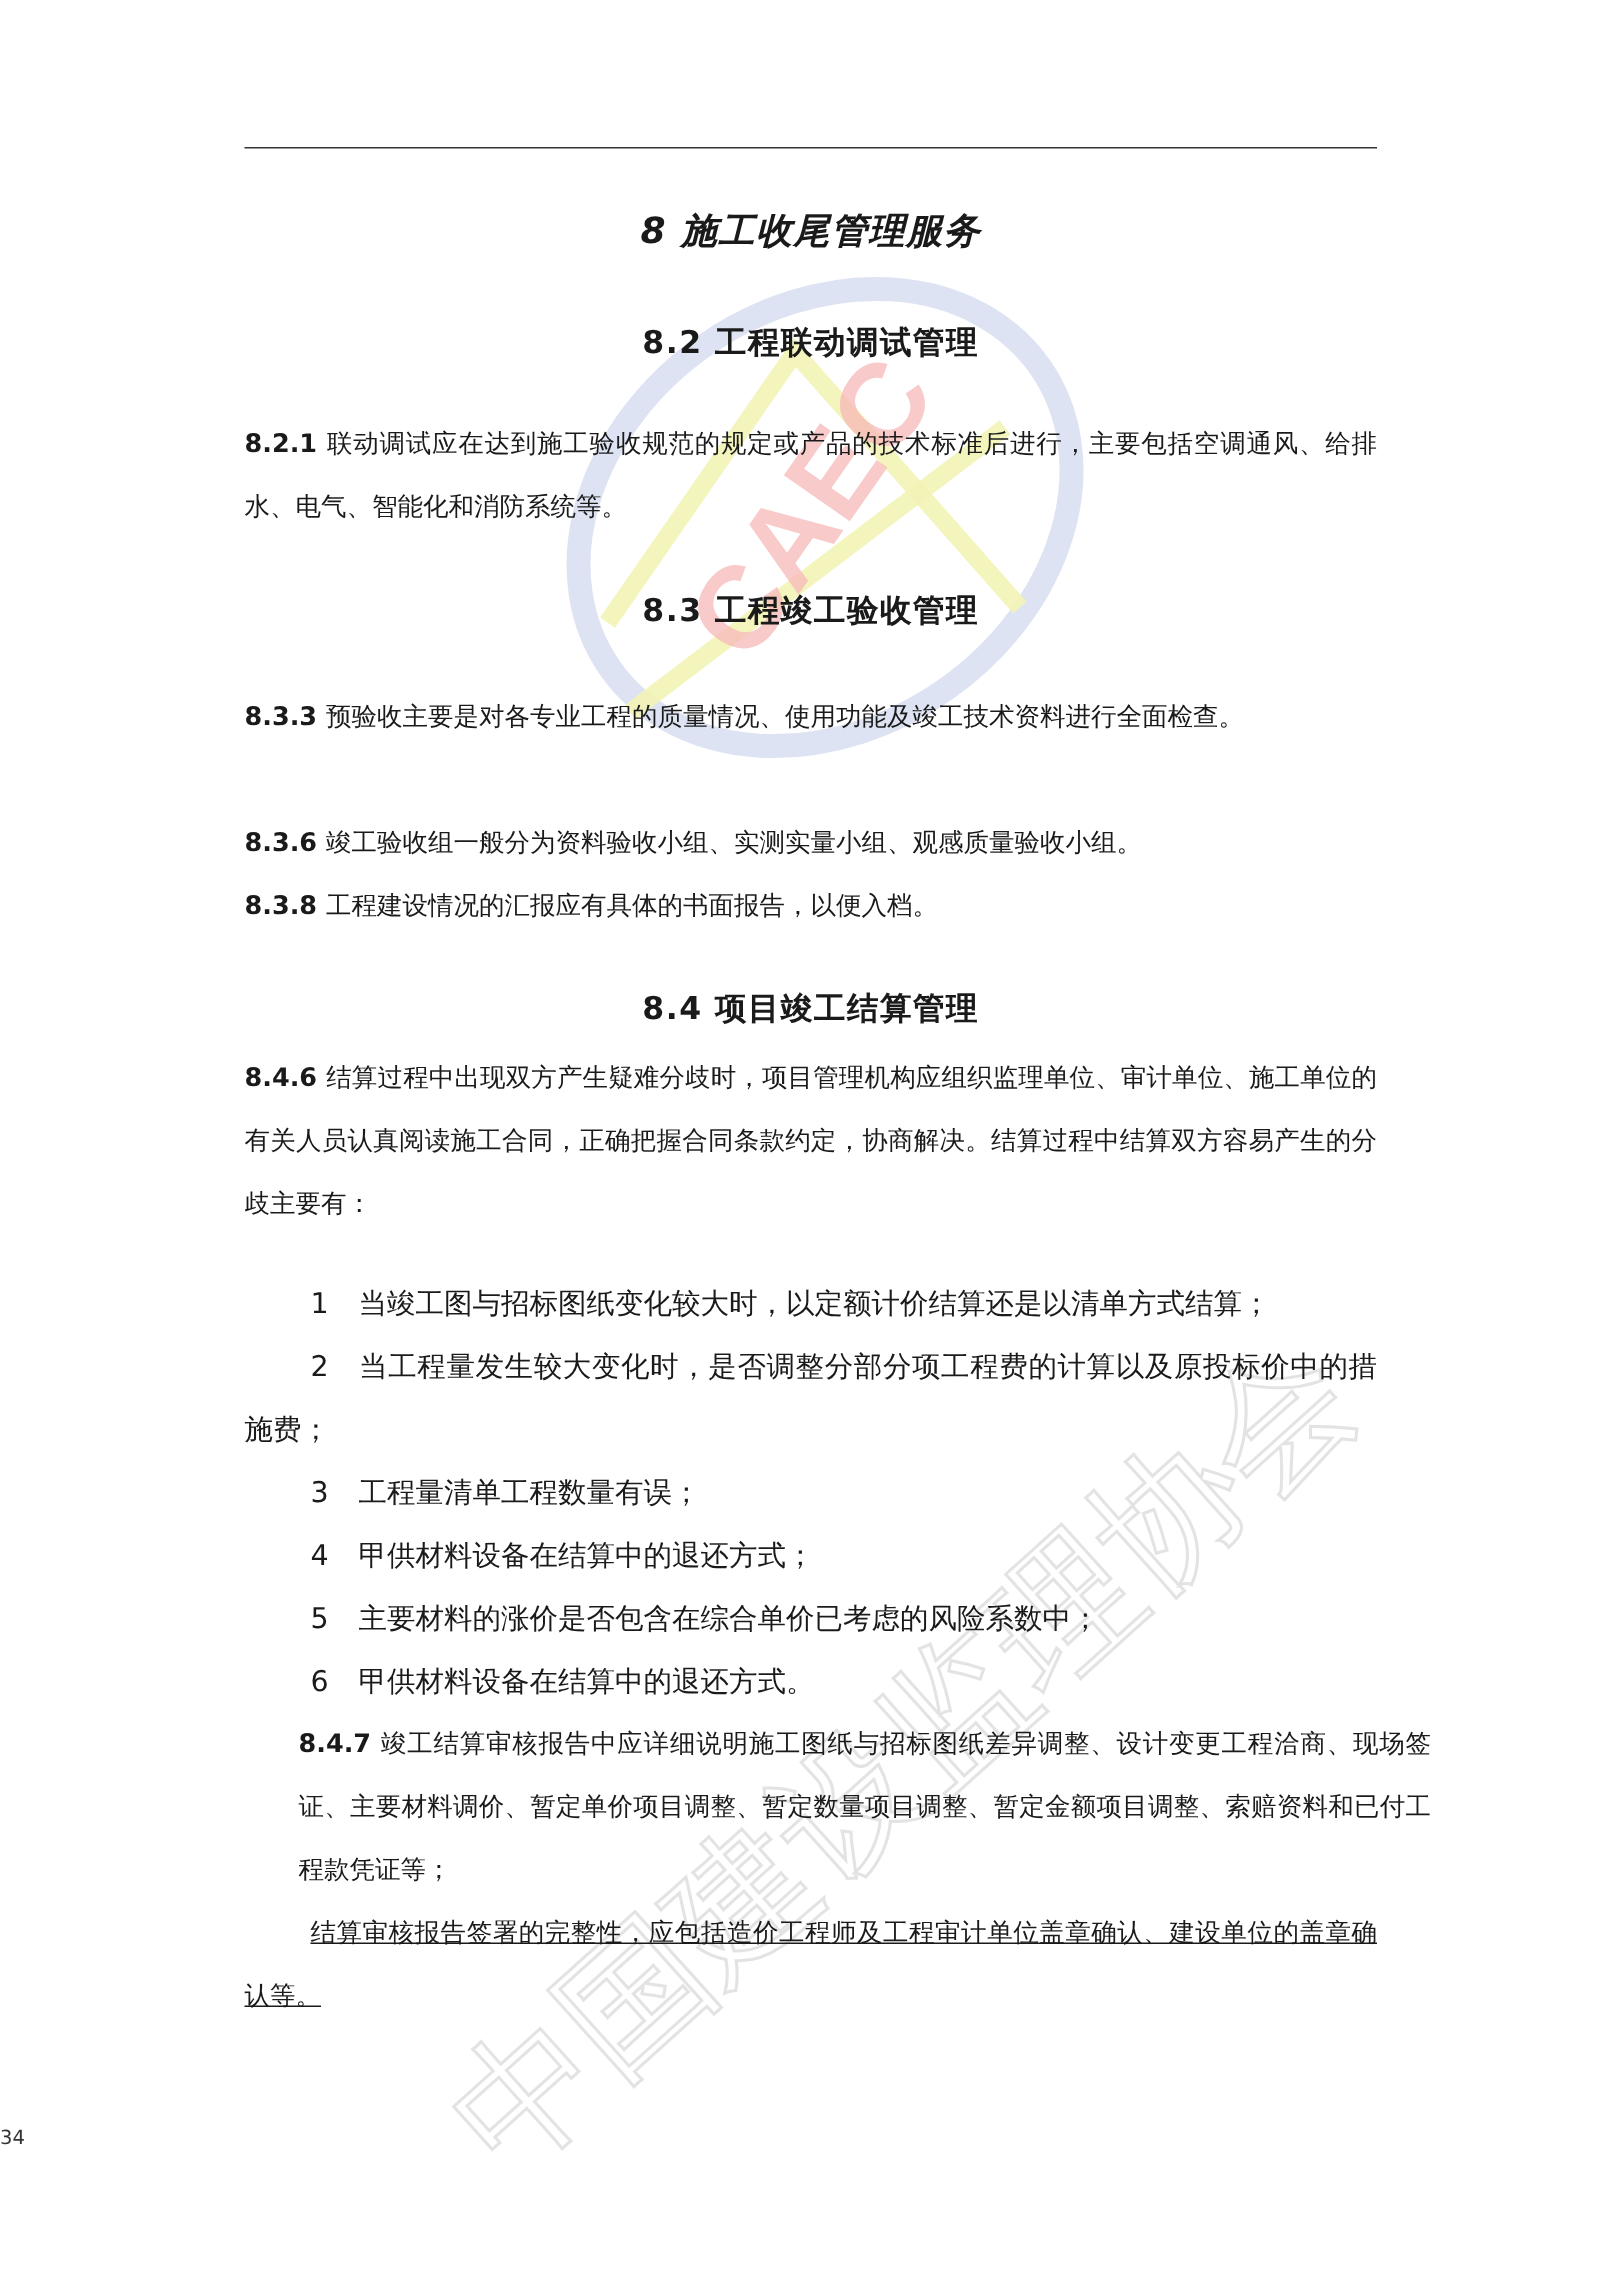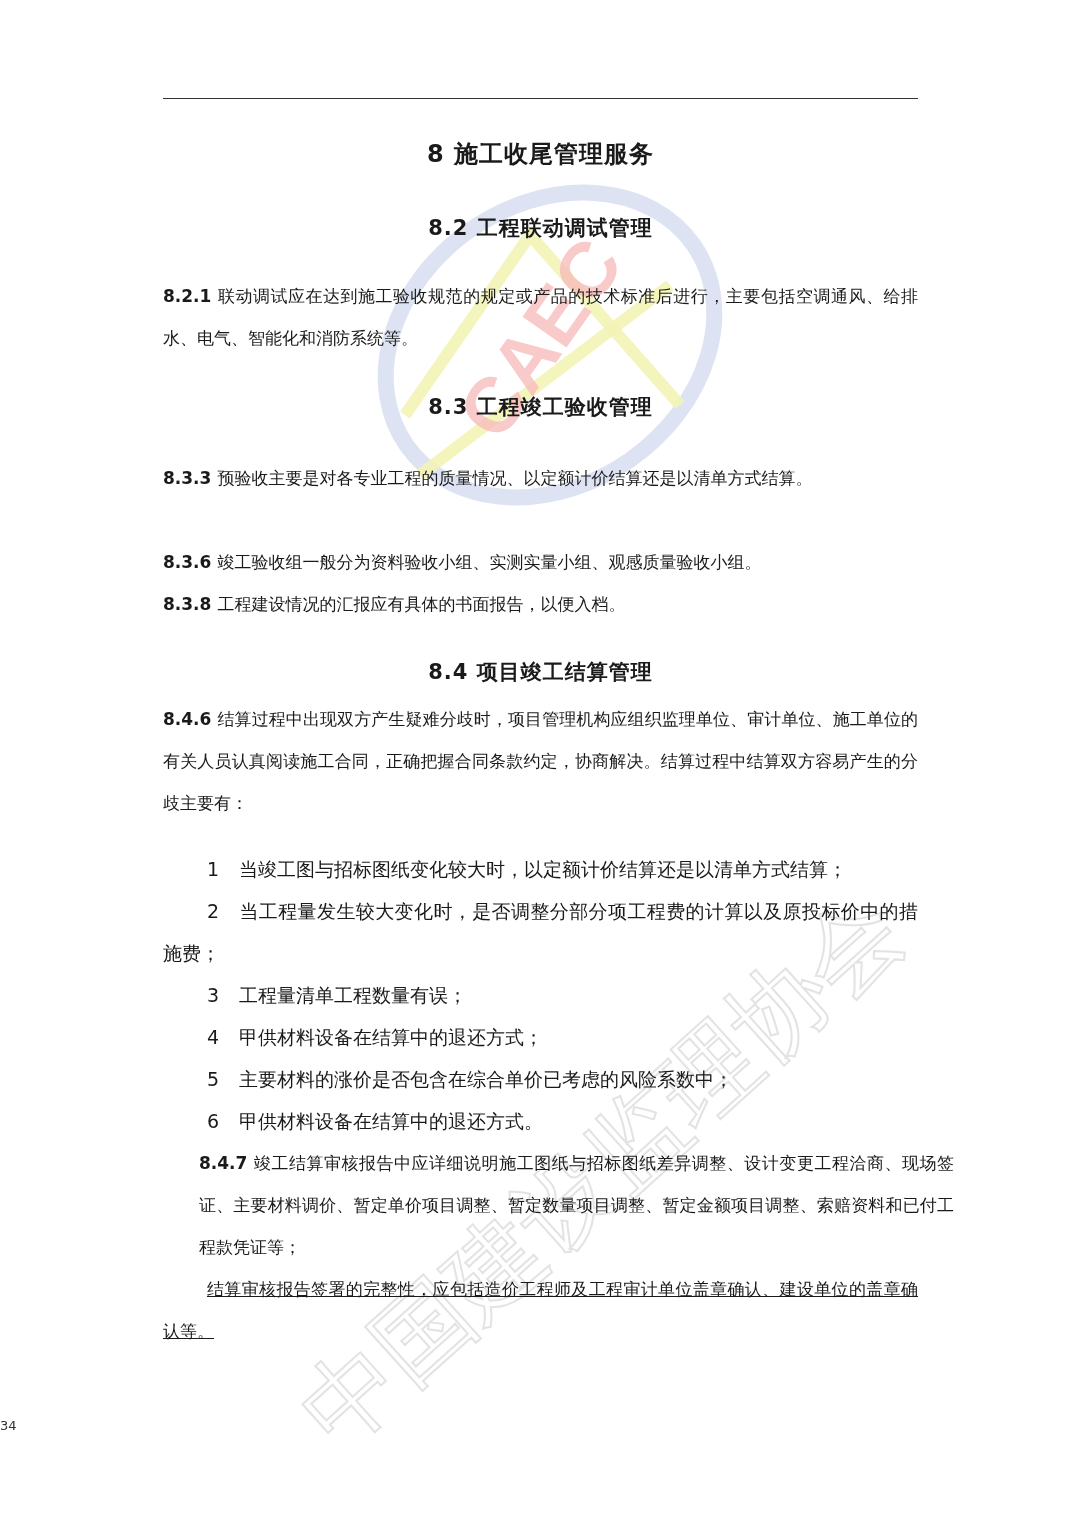--- a/index.html
+++ b/index.html
@@ -55,32 +55,32 @@
     <line x1="70" y1="300" x2="320" y2="110" stroke="#f3f3b6" stroke-width="12" opacity="0.9"></line>
     <text x="200" y="185" text-anchor="middle" font-family="Liberation Sans, sans-serif" font-weight="bold" font-size="78" fill="#f7b9b9" opacity="0.75" transform="rotate(-55 200 170)">CAEC</text>
   </svg>
 
   <svg class="watermark-text" viewBox="0 0 620 560">
     <text x="310" y="300" text-anchor="middle" font-family="DejaVu Sans, sans-serif" font-size="96" fill="none" stroke="#e3e3e3" stroke-width="2" transform="rotate(-42 310 280)">中国建设监理协会</text>
   </svg>
 
   <div class="content">
 
-    <div class="h1" style="top:8px;">8  施工收尾管理服务</div>
+    <div class="h1" style="top:8px;font-style:italic;">8  施工收尾管理服务</div>
 
     <div class="h2" style="top:84px;">8.2  工程联动调试管理</div>
 
     <div class="para" style="top:145px;">
       <span class="num">8.2.1</span><span>联动调试应在达到施工验收规范的规定或产品的技术标准后进行，主要包括空调通风、给排水、电气、智能化和消防系统等。</span>
     </div>
 
     <div class="h2" style="top:263px;">8.3  工程竣工验收管理</div>
 
     <div class="para" style="top:327px;">
-      <span class="num">8.3.3</span><span>预验收主要是对各专业工程的质量情况、以定额计价结算还是以清单方式结算。</span>
+      <span class="num">8.3.3</span><span>预验收主要是对各专业工程的质量情况、使用功能及竣工技术资料进行全面检查。</span>
     </div>
 
     <div class="para" style="top:411px;">
       <span class="num">8.3.6</span><span>竣工验收组一般分为资料验收小组、实测实量小组、观感质量验收小组。</span>
     </div>
 
     <div class="para" style="top:453px;">
       <span class="num">8.3.8</span><span>工程建设情况的汇报应有具体的书面报告，以便入档。</span>
     </div>
 

